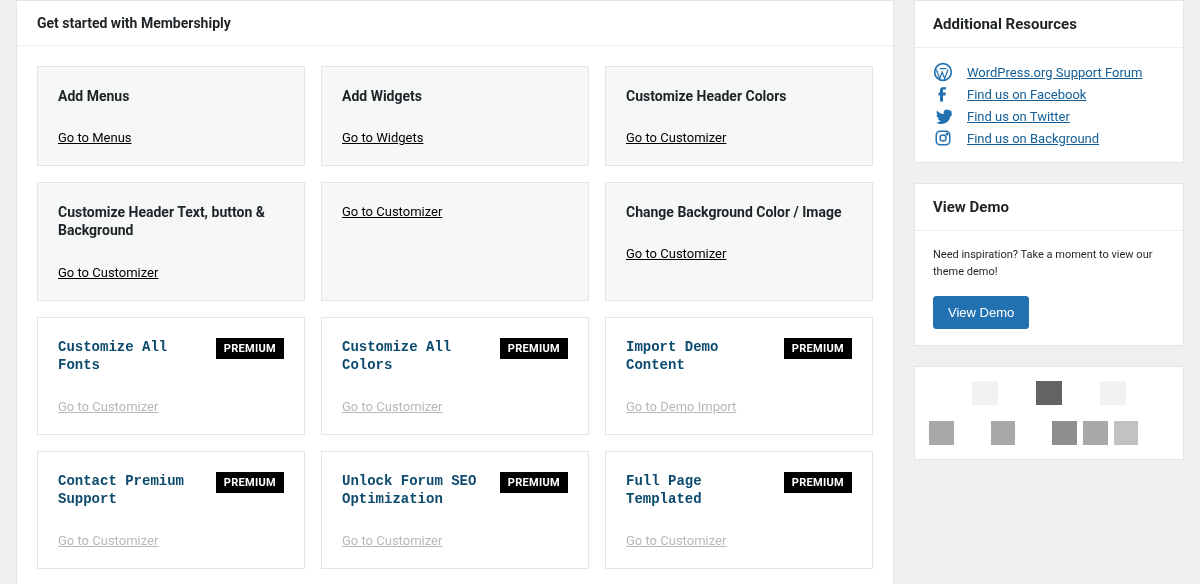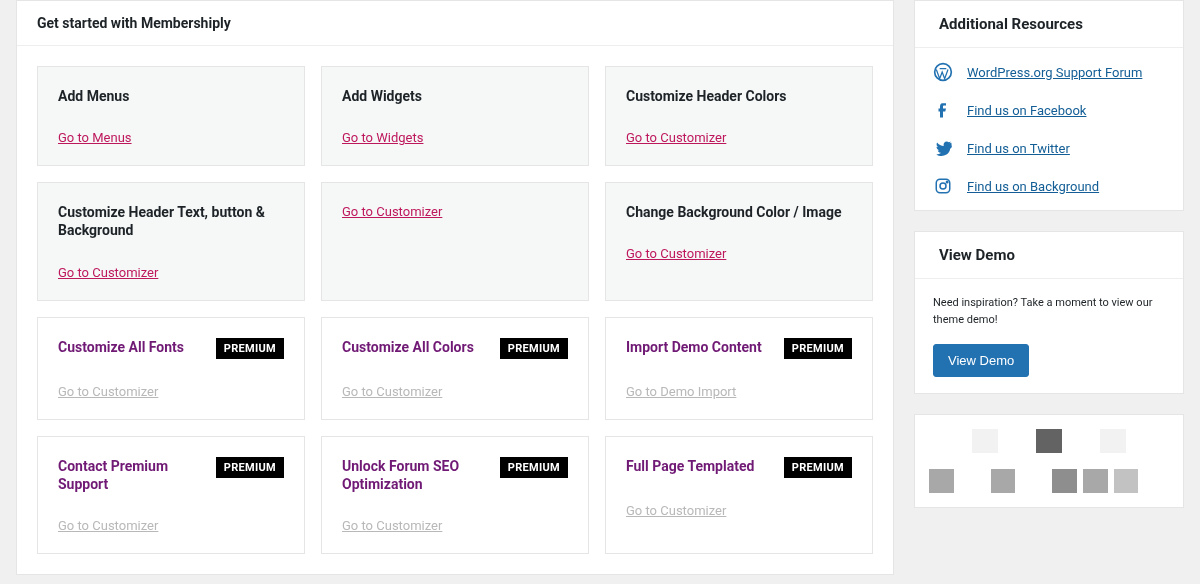--- a/index.html
+++ b/index.html
@@ -47,60 +47,61 @@
       justify-content: space-between;
       align-items: flex-start;
       margin-bottom: 24px;
     }
     .card-title {
       font-weight: 700;
       font-size: 14px;
       line-height: 1.3;
     }
     .card.premium .card-title {
-      color: #701a75;
+      color: #0c4a6e;
+      font-family: Liberation Mono, monospace;
     }
     .premium-badge {
       background: #000000;
       color: #fff;
       font-size: 11px;
       font-weight: 700;
       padding: 4px 8px;
       letter-spacing: 0.3px;
     }
     .card-link {
-      color: #be185d;
+      color: #000000;
       text-decoration: underline;
       font-size: 13px;
       cursor: pointer;
     }
     .card.premium .card-link {
       color: #b8b8b8;
     }
     .sidebar {
       width: 270px;
       display: flex;
       flex-direction: column;
       gap: 20px;
     }
     .sidebar-panel {
       background: #fff;
       border: 1px solid #e5e5e5;
     }
     .sidebar-header {
-      padding: 14px 24px;
+      padding: 14px 18px;
       border-bottom: 1px solid #eee;
       font-weight: 700;
       font-size: 15px;
     }
     .resource-list {
       padding: 14px 18px;
       display: flex;
       flex-direction: column;
-      gap: 18px;
+      gap: 2px;
     }
     .resource-item {
       display: flex;
       align-items: center;
       gap: 14px;
     }
     .resource-icon {
       width: 20px;
       height: 20px;
       display: flex;

